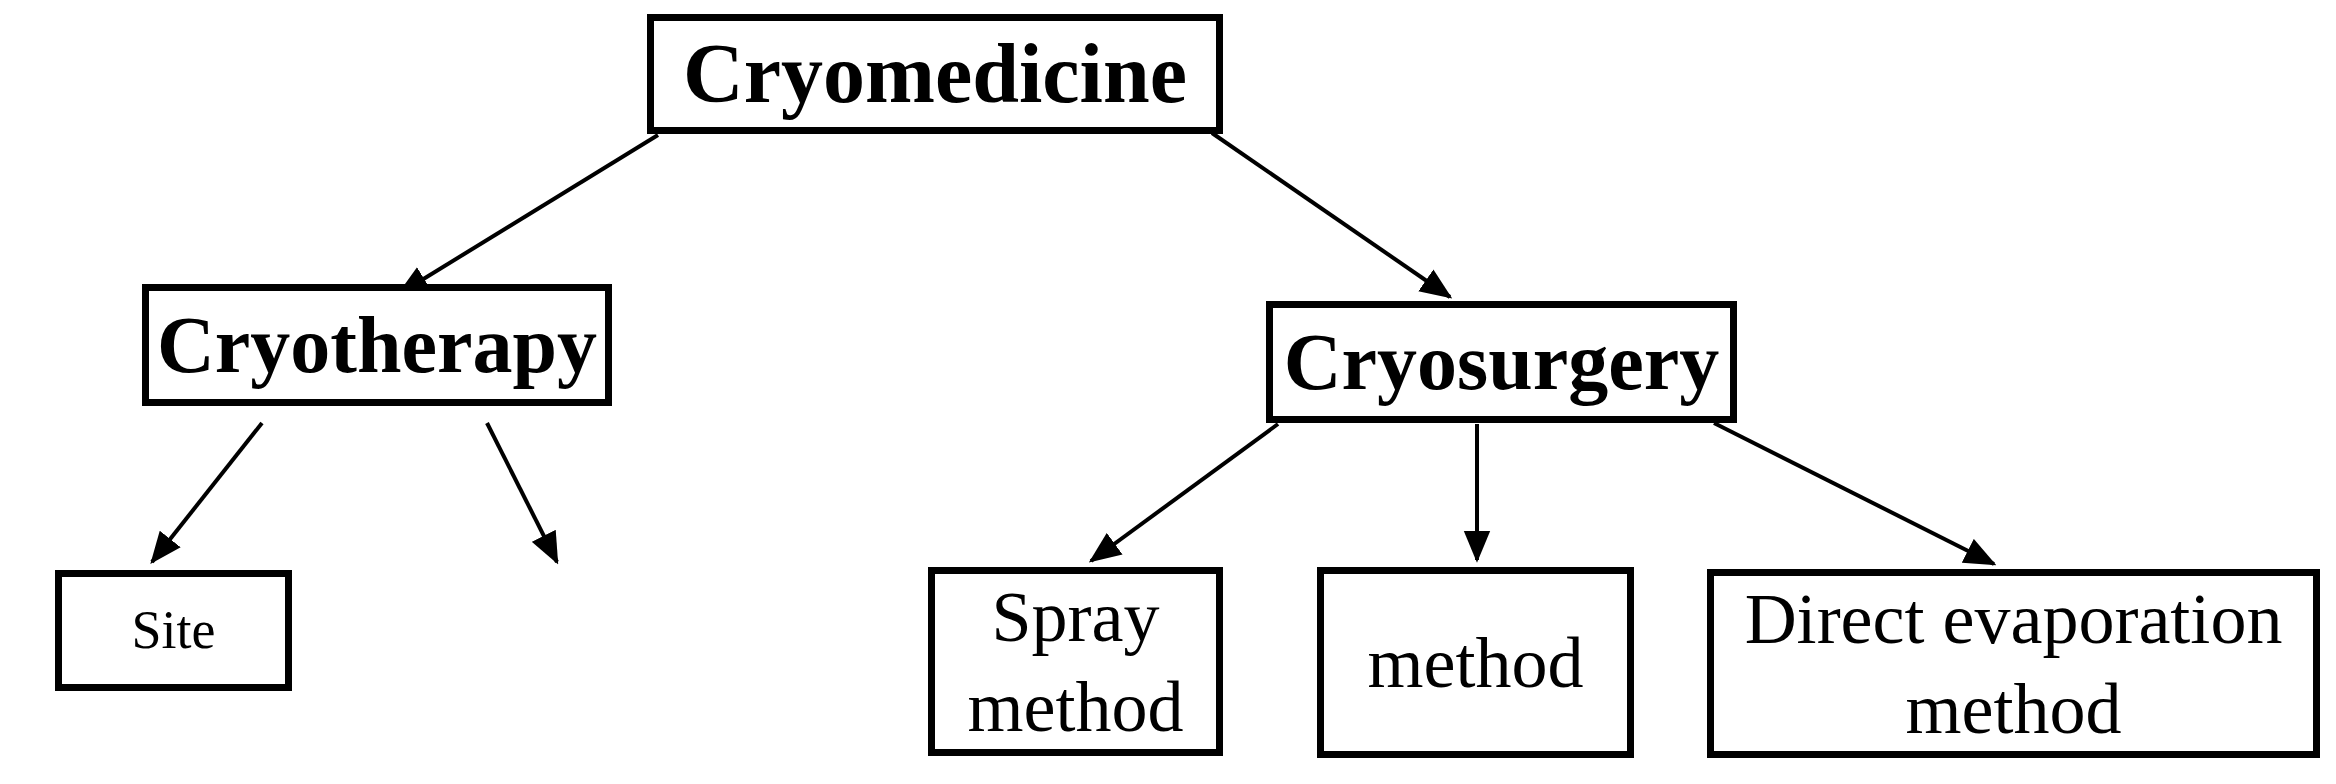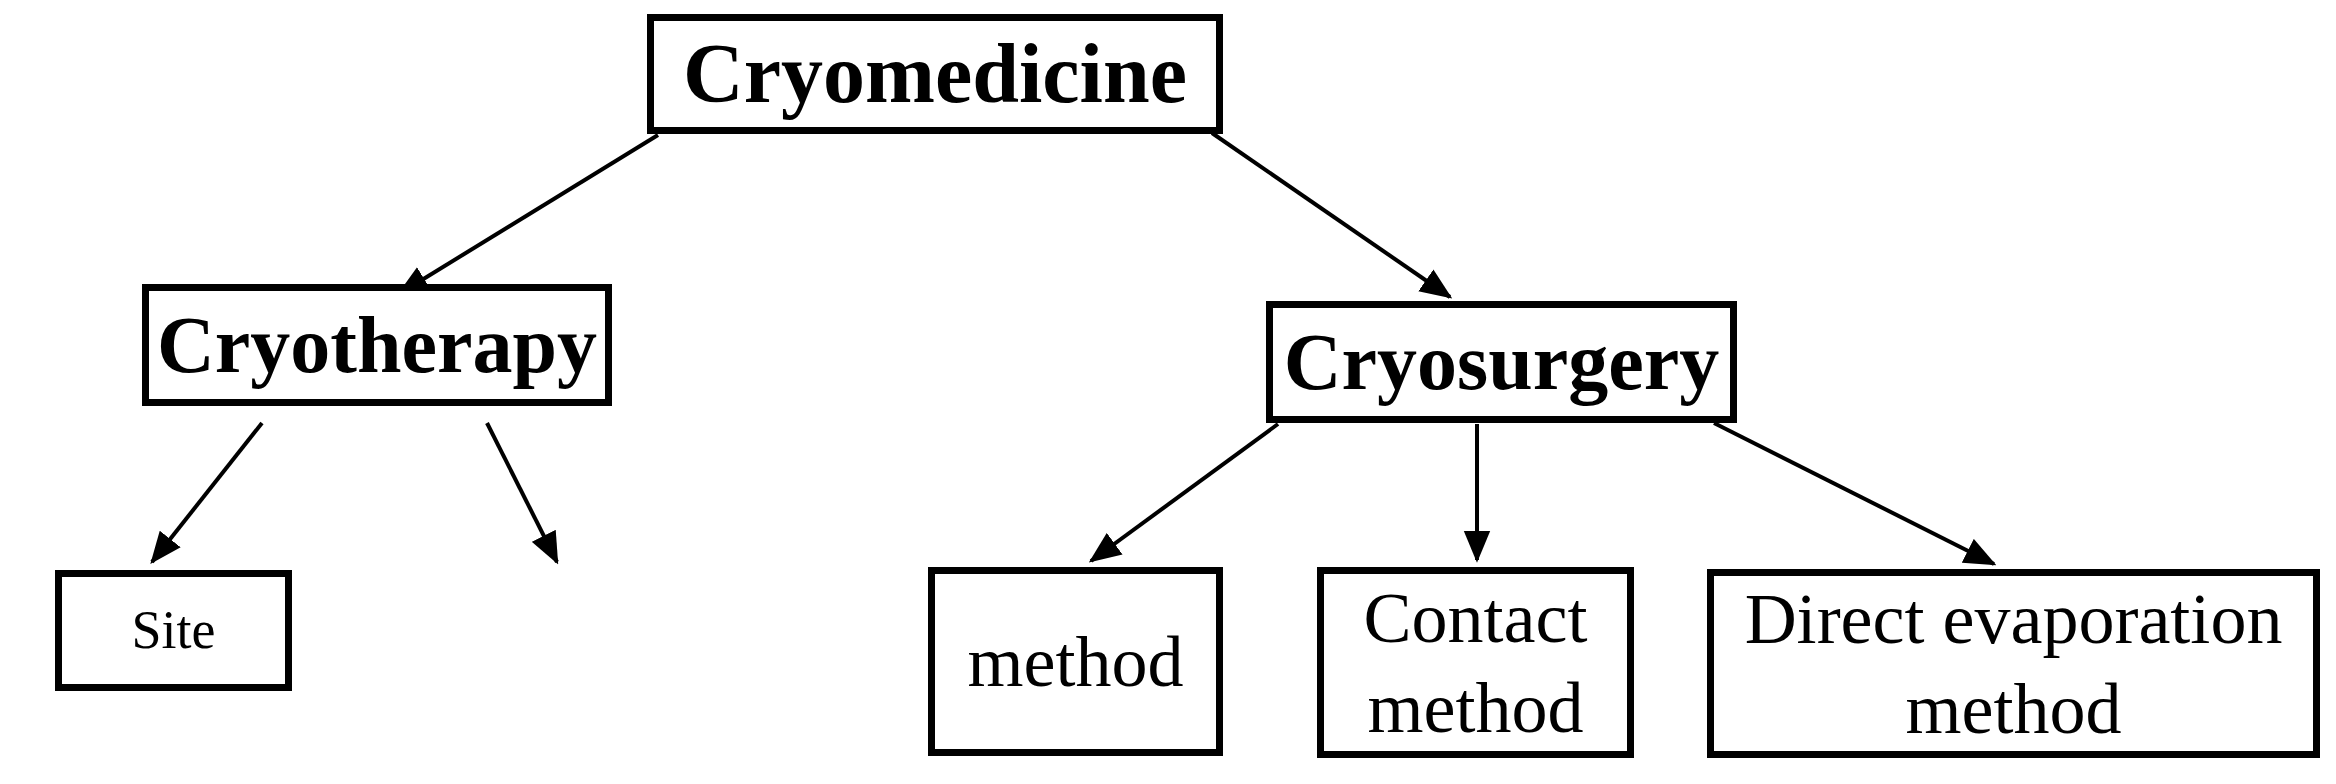--- a/index.html
+++ b/index.html
@@ -84,25 +84,25 @@
   <div class="node bold" id="node-cryosurgery">
     <span class="line">Cryosurgery</span>
   </div>
 
   <div class="node" id="node-site">
     <span class="line">Site</span>
   </div>
 
 
   <div class="node" id="node-spray-method">
+    <span class="line">Spray</span>
     <span class="line">method</span>
   </div>
 
   <div class="node" id="node-contact-method">
-    <span class="line">Contact</span>
     <span class="line">method</span>
   </div>
 
   <div class="node" id="node-direct-evaporation-method">
     <span class="line">Direct evaporation</span>
     <span class="line">method</span>
   </div>
 
 </div>
 

